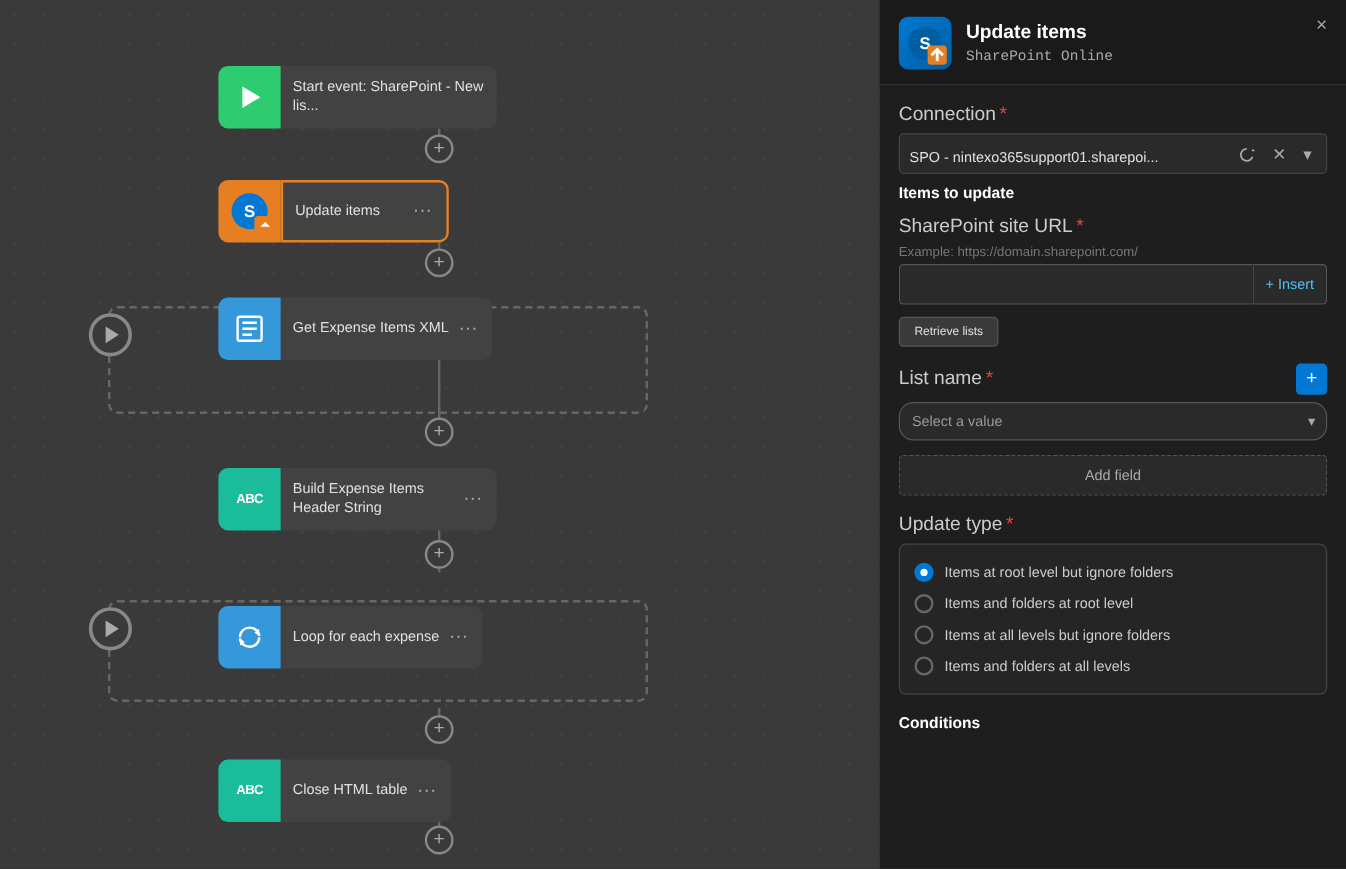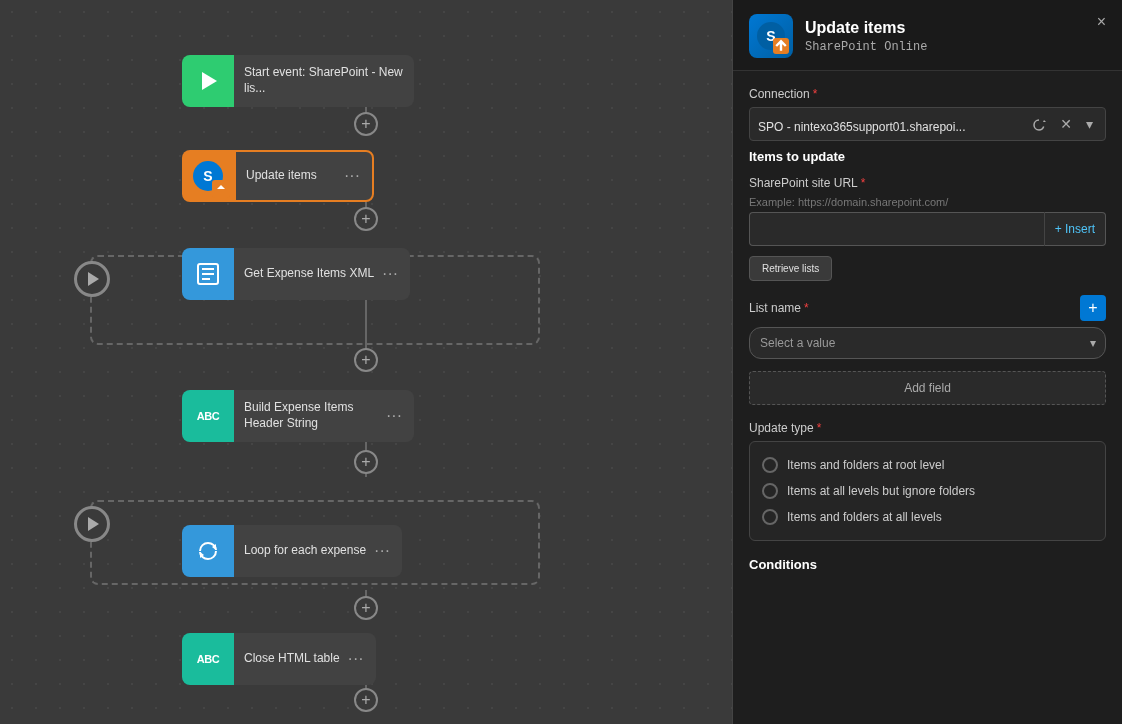--- a/index.html
+++ b/index.html
@@ -105,21 +105,21 @@
       padding: 16px;
     }
 
     .panel-body::-webkit-scrollbar { width: 6px; }
     .panel-body::-webkit-scrollbar-track { background: #1e1e1e; }
     .panel-body::-webkit-scrollbar-thumb { background: #444; border-radius: 3px; }
 
     
     .field-label {
       color: #ccc;
-      font-size: 12px;
+      font-size: 16px;
       font-weight: 500;
       margin-bottom: 6px;
       display: flex;
       align-items: center;
       gap: 3px;
     }
 
     .required-star {
       color: #f04040;
     }
@@ -597,21 +597,21 @@
   <div class="node build-node" style="top:390px; left:182px;">
     <div class="node-icon">
       <span class="abc-text">ABC</span>
     </div>
     <div class="node-body">
       <div class="node-label">Build Expense Items Header String</div>
       <div class="node-more">···</div>
     </div>
   </div>
 
-  <div class="node loop-node" style="top:525px; left:182px;">
+  <div class="node loop-node" style="top:505px; left:182px;">
     <div class="node-icon">
       <svg width="28" height="28" viewBox="0 0 28 28" fill="white">
         <path d="M6 14 C6 9 10 6 14 6 C18 6 22 9 22 13" stroke="white" stroke-width="2" fill="none"></path>
         <path d="M18 10 L22 13 L22 7" fill="white"></path>
         <path d="M22 14 C22 19 18 22 14 22 C10 22 6 19 6 15" stroke="white" stroke-width="2" fill="none"></path>
         <path d="M10 18 L6 15 L6 21" fill="white"></path>
       </svg>
     </div>
     <div class="node-body">
       <div class="node-label">Loop for each expense</div>
@@ -710,20 +710,24 @@
     
     <button class="add-field-btn">Add field</button>
 
     
     <div class="field-label">
       <span>Update type</span>
       <span class="required-star">*</span>
     </div>
     <div class="radio-group">
       <div class="radio-item">
+        <div class="radio-circle selected"></div>
+        <span class="radio-label">Items at root level but ignore folders</span>
+      </div>
+      <div class="radio-item">
         <div class="radio-circle"></div>
         <span class="radio-label">Items and folders at root level</span>
       </div>
       <div class="radio-item">
         <div class="radio-circle"></div>
         <span class="radio-label">Items at all levels but ignore folders</span>
       </div>
       <div class="radio-item">
         <div class="radio-circle"></div>
         <span class="radio-label">Items and folders at all levels</span>

